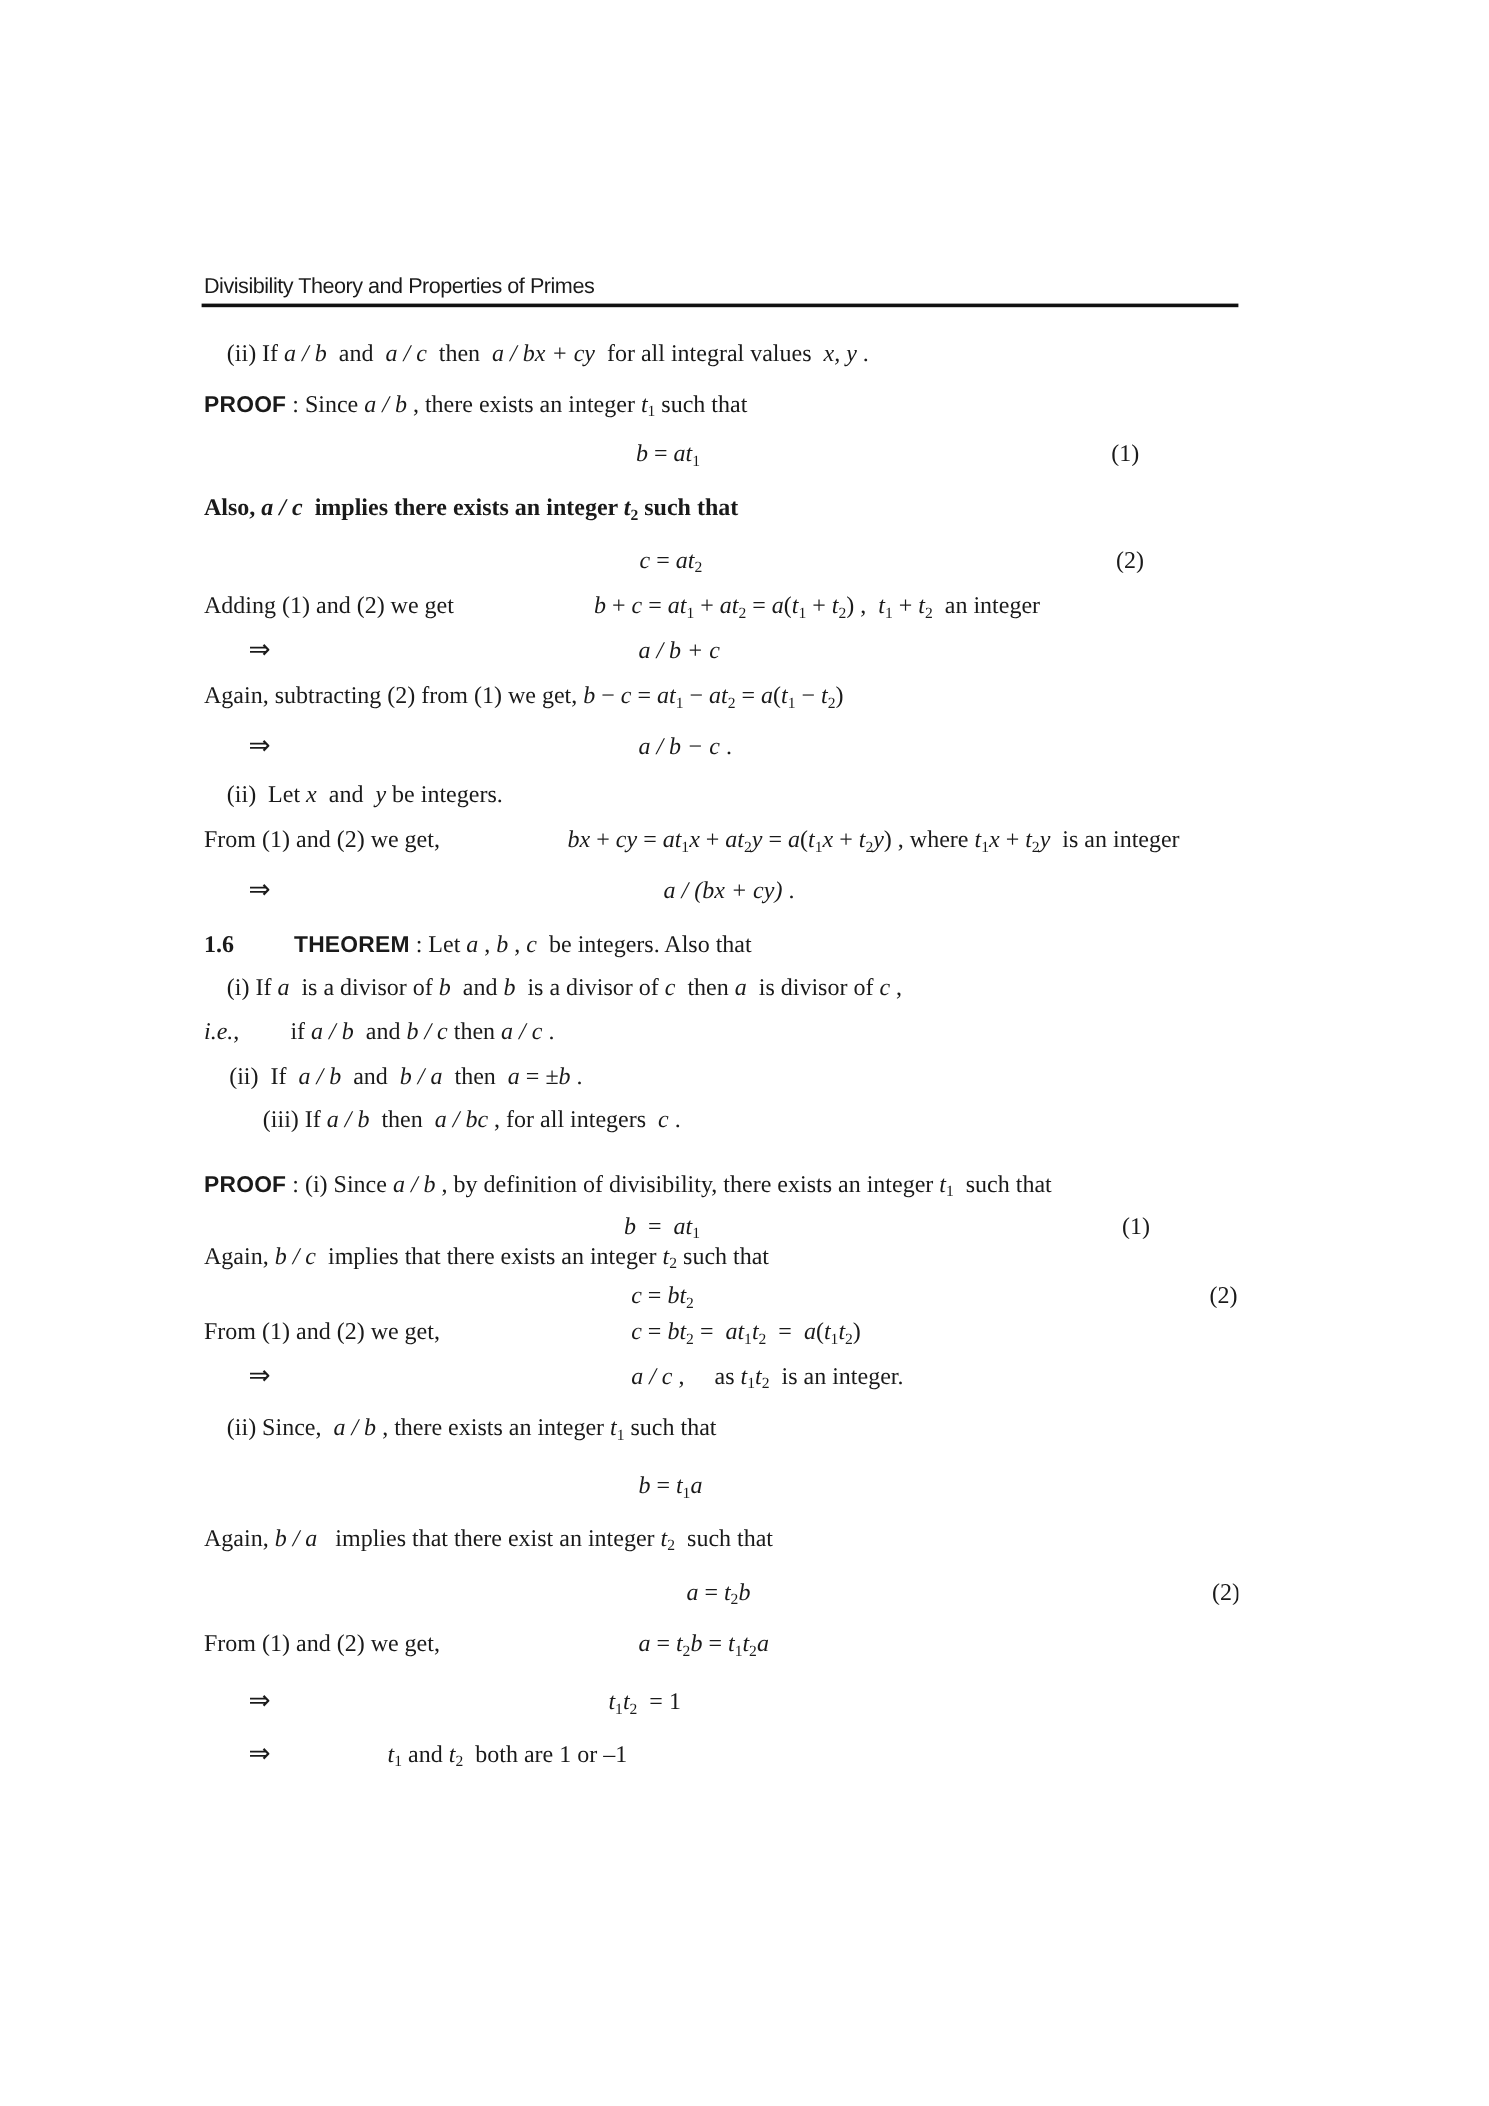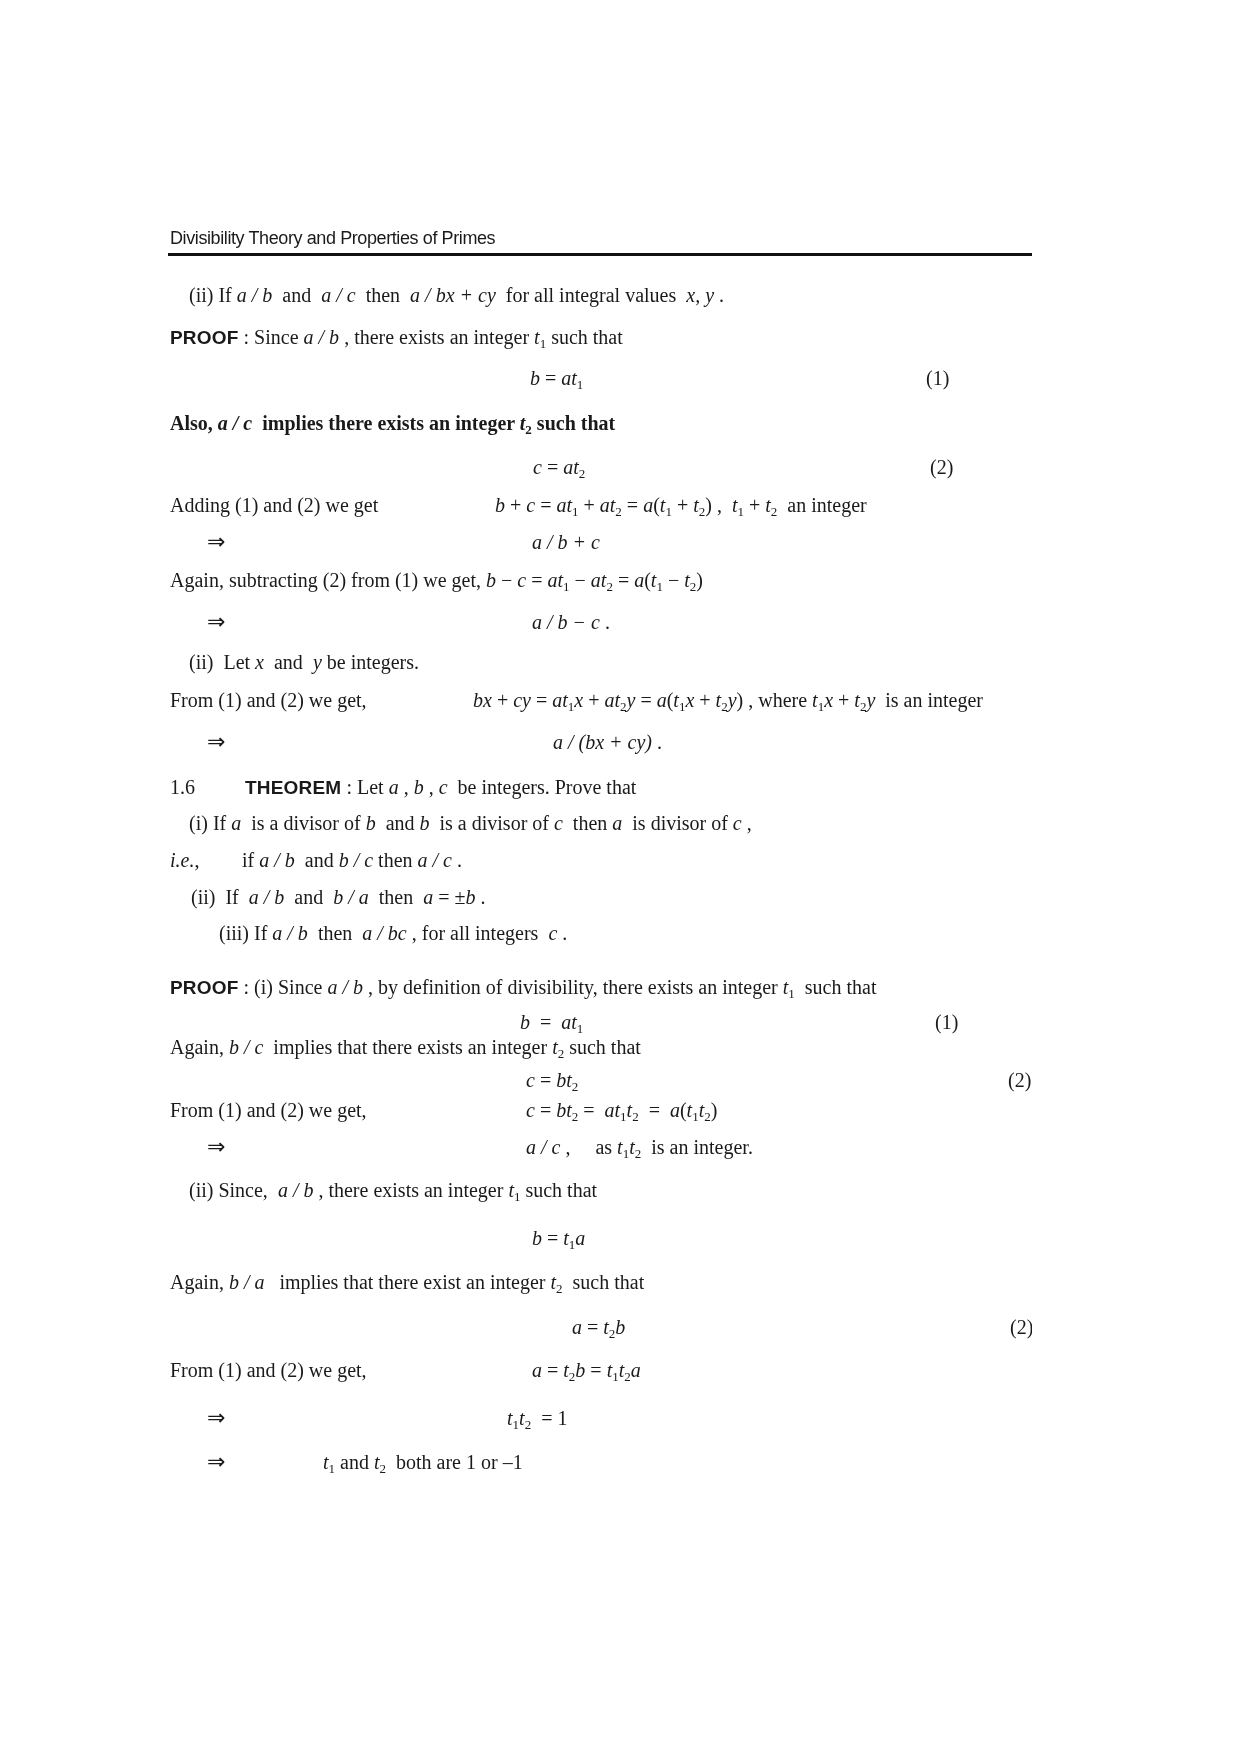--- a/index.html
+++ b/index.html
@@ -49,21 +49,21 @@
     line-height: 26px;
   }
   .seg-r { font-style: normal; }
   .seg-i { font-style: italic; }
   .seg-b {
     font-family: "Liberation Sans", sans-serif;
     font-weight: 700;
     font-size: 19px;
     letter-spacing: 0.2px;
   }
-  .seg-bs { font-weight: 400; }
+  .seg-bs { font-weight: 700; }
   sub.seg-s {
     font-size: 13px;
     font-style: normal;
     line-height: 0;
     vertical-align: -4px;
   }
   .seg-ar {
     font-family: "DejaVu Sans", sans-serif;
     font-size: 22px;
     line-height: 26px;
@@ -90,21 +90,21 @@
       <div class="line-item" style="left: 532px; top: 529px;"><span class="seg-i">a / b + c</span></div>
       <div class="line-item" style="left: 170px; top: 567px;"><span class="seg-r">Again, subtracting (2) from (1) we get, </span><span class="seg-i">b</span><span class="seg-r"> − </span><span class="seg-i">c</span><span class="seg-r"> = </span><span class="seg-i">at</span><sub class="seg-s">1</sub><span class="seg-r"> − </span><span class="seg-i">at</span><sub class="seg-s">2</sub><span class="seg-r"> = </span><span class="seg-i">a</span><span class="seg-r">(</span><span class="seg-i">t</span><sub class="seg-s">1</sub><span class="seg-r"> − </span><span class="seg-i">t</span><sub class="seg-s">2</sub><span class="seg-r">)</span></div>
       <div class="line-item" style="left: 207px; top: 609px;"><span class="seg-ar">⇒</span></div>
       <div class="line-item" style="left: 532px; top: 609px;"><span class="seg-i">a / b − c</span><span class="seg-r"> .</span></div>
       <div class="line-item" style="left: 189px; top: 649px;"><span class="seg-r">(ii)  Let </span><span class="seg-i">x</span><span class="seg-r">  and  </span><span class="seg-i">y</span><span class="seg-r"> be integers.</span></div>
       <div class="line-item" style="left: 170px; top: 687px;"><span class="seg-r">From (1) and (2) we get,</span></div>
       <div class="line-item" style="left: 473px; top: 687px;"><span class="seg-i">bx</span><span class="seg-r"> + </span><span class="seg-i">cy</span><span class="seg-r"> = </span><span class="seg-i">at</span><sub class="seg-s">1</sub><span class="seg-i">x</span><span class="seg-r"> + </span><span class="seg-i">at</span><sub class="seg-s">2</sub><span class="seg-i">y</span><span class="seg-r"> = </span><span class="seg-i">a</span><span class="seg-r">(</span><span class="seg-i">t</span><sub class="seg-s">1</sub><span class="seg-i">x</span><span class="seg-r"> + </span><span class="seg-i">t</span><sub class="seg-s">2</sub><span class="seg-i">y</span><span class="seg-r">) , where </span><span class="seg-i">t</span><sub class="seg-s">1</sub><span class="seg-i">x</span><span class="seg-r"> + </span><span class="seg-i">t</span><sub class="seg-s">2</sub><span class="seg-i">y</span><span class="seg-r">  is an integer</span></div>
       <div class="line-item" style="left: 207px; top: 729px;"><span class="seg-ar">⇒</span></div>
       <div class="line-item" style="left: 529px; top: 729px; margin-left: 24px;"><span class="seg-i">a / (bx + cy)</span><span class="seg-r"> .</span></div>
       <div class="line-item" style="left: 170px; top: 774px;"><span class="seg-bs">1.6</span></div>
-      <div class="line-item" style="left: 245px; top: 774px;"><span class="seg-b">THEOREM</span><span class="seg-r"> : Let </span><span class="seg-i">a</span><span class="seg-r"> , </span><span class="seg-i">b</span><span class="seg-r"> , </span><span class="seg-i">c</span><span class="seg-r">  be integers. Prove that</span></div>
+      <div class="line-item" style="left: 245px; top: 774px;"><span class="seg-b">THEOREM</span><span class="seg-r"> : Let </span><span class="seg-i">a</span><span class="seg-r"> , </span><span class="seg-i">b</span><span class="seg-r"> , </span><span class="seg-i">c</span><span class="seg-r">  be integers. Also that</span></div>
       <div class="line-item" style="left: 189px; top: 810px;"><span class="seg-r">(i) If </span><span class="seg-i">a</span><span class="seg-r">  is a divisor of </span><span class="seg-i">b</span><span class="seg-r">  and </span><span class="seg-i">b</span><span class="seg-r">  is a divisor of </span><span class="seg-i">c</span><span class="seg-r">  then </span><span class="seg-i">a</span><span class="seg-r">  is divisor of </span><span class="seg-i">c</span><span class="seg-r"> ,</span></div>
       <div class="line-item" style="left: 170px; top: 847px;"><span class="seg-i">i.e.</span><span class="seg-r">,</span></div>
       <div class="line-item" style="left: 242px; top: 847px;"><span class="seg-r">if </span><span class="seg-i">a / b</span><span class="seg-r">  and </span><span class="seg-i">b / c</span><span class="seg-r"> then </span><span class="seg-i">a / c</span><span class="seg-r"> .</span></div>
       <div class="line-item" style="left: 191px; top: 884px;"><span class="seg-r">(ii)  If  </span><span class="seg-i">a / b</span><span class="seg-r">  and  </span><span class="seg-i">b / a</span><span class="seg-r">  then  </span><span class="seg-i">a</span><span class="seg-r"> = ±</span><span class="seg-i">b</span><span class="seg-r"> .</span></div>
       <div class="line-item" style="left: 188px; top: 920px; margin-left: 31px;"><span class="seg-r">(iii) If </span><span class="seg-i">a / b</span><span class="seg-r">  then  </span><span class="seg-i">a / bc</span><span class="seg-r"> , for all integers  </span><span class="seg-i">c</span><span class="seg-r"> .</span></div>
       <div class="line-item" style="left: 170px; top: 974px;"><span class="seg-b">PROOF</span><span class="seg-r"> : (i) Since </span><span class="seg-i">a / b</span><span class="seg-r"> , by definition of divisibility, there exists an integer </span><span class="seg-i">t</span><sub class="seg-s">1</sub><span class="seg-r">  such that</span></div>
       <div class="line-item" style="left: 520px; top: 1009px;"><span class="seg-i">b</span><span class="seg-r">  =  </span><span class="seg-i">at</span><sub class="seg-s">1</sub></div>
       <div class="line-item" style="left: 935px; top: 1009px;"><span class="seg-r">(1)</span></div>
       <div class="line-item" style="left: 170px; top: 1034px;"><span class="seg-r">Again, </span><span class="seg-i">b / c</span><span class="seg-r">  implies that there exists an integer </span><span class="seg-i">t</span><sub class="seg-s">2</sub><span class="seg-r"> such that</span></div>
       <div class="line-item" style="left: 526px; top: 1067px;"><span class="seg-i">c</span><span class="seg-r"> = </span><span class="seg-i">bt</span><sub class="seg-s">2</sub></div>

